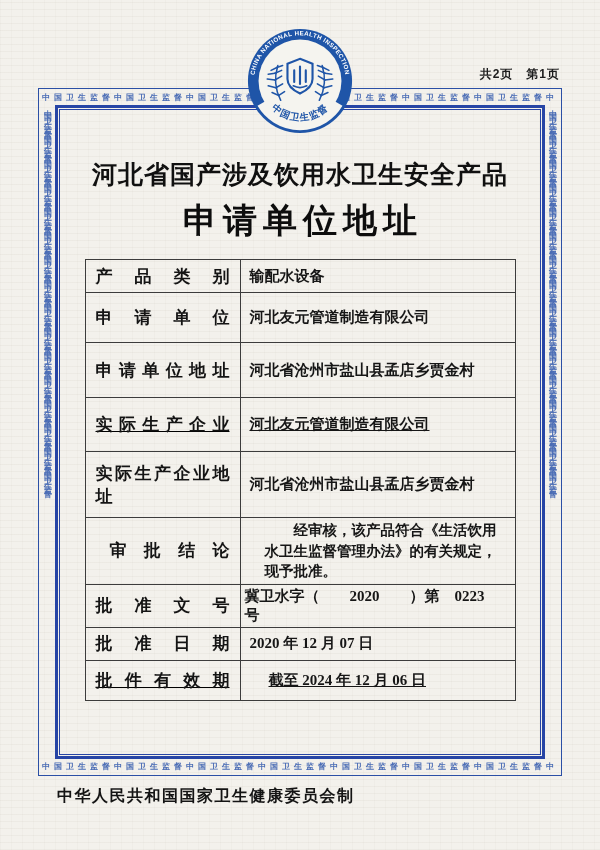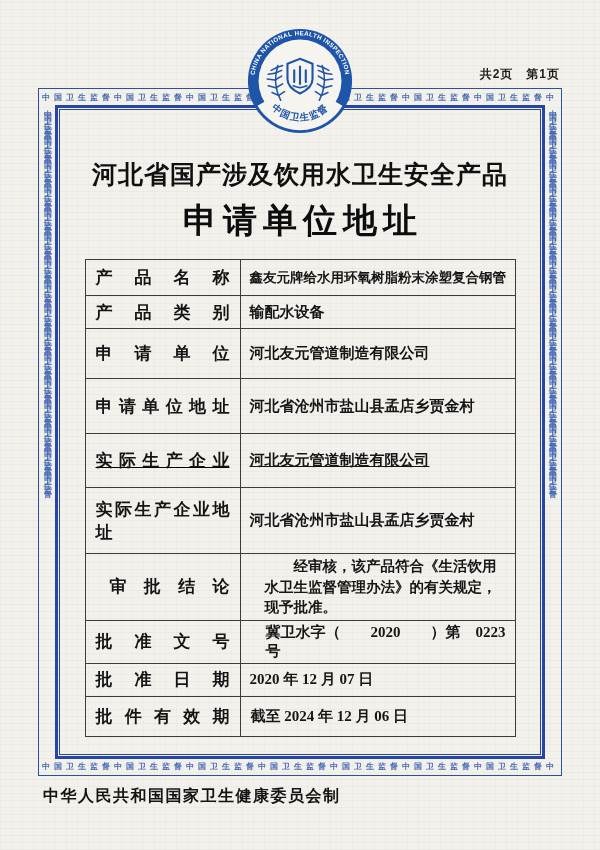--- a/index.html
+++ b/index.html
@@ -70,26 +70,26 @@
     font:700 15px "Liberation Serif","DejaVu Serif",serif; color:#161616;
   }
   tr.r1 td{ height:36px; }  tr.r1 .c-value{ font-size:13.5px; }
   tr.r2 td{ height:33px; }
   tr.r3 td{ height:41px; }
   tr.r4 td{ height:50px; }
   tr.r5 td{ height:55px; }
   tr.r6 td{ height:54px;text-decoration:underline; }
   tr.r7 td{ height:66px; }
   tr.r8 td{ height:47px;padding-left:24px; } tr.r8 .c-value{ font-size:14.5px; text-indent:2em; line-height:1.42; padding-right:8px; }
-  tr.r9 td{ height:36px; } tr.r9 .c-value{ padding-left:25px; }
+  tr.r9 td{ height:36px; } tr.r9 .c-value{ padding-left:4px; }
   tr.r10 td{ height:33px; } tr.r10 .c-value{ }
-  tr.r11 td{ height:40px; } tr.r11 .c-value{ padding-left:10px; }
+  tr.r11 td{ height:40px;text-decoration:underline; } tr.r11 .c-value{ padding-left:28px; }
 
   .footer{
-    position:absolute; left:43px; top:786px;
+    position:absolute; left:57px; top:786px;
     font:700 16px "Liberation Sans",sans-serif; color:#141414; letter-spacing:1.5px;
   }
 
   .emblem{ position:absolute; left:246px; top:27px; width:108px; height:108px; z-index:5; }
   .emblem svg{ width:100%; height:100%; display:block; }
 </style>
 </head>
 <body>
 
 <div class="page">
@@ -104,26 +104,20 @@
 
     <div class="inner-frame">
       <div class="inner-frame2">
         <div class="content">
 
           <div class="title1">河北省国产涉及饮用水卫生安全产品</div>
           <div class="title2">申请单位地址</div>
 
           <table class="cert">
             <tbody>
-              <tr class="r1">
-                <td class="c-label">
-                    <div class="lbl">产品名称</div>
-                  </td>
-                <td class="c-value">鑫友元牌给水用环氧树脂粉末涂塑复合钢管</td>
-              </tr>
               <tr class="r2">
                 <td class="c-label">
                     <div class="lbl">产品类别</div>
                   </td>
                 <td class="c-value">输配水设备</td>
               </tr>
               <tr class="r4">
                 <td class="c-label">
                     <div class="lbl">申请单位</div>
                   </td>

